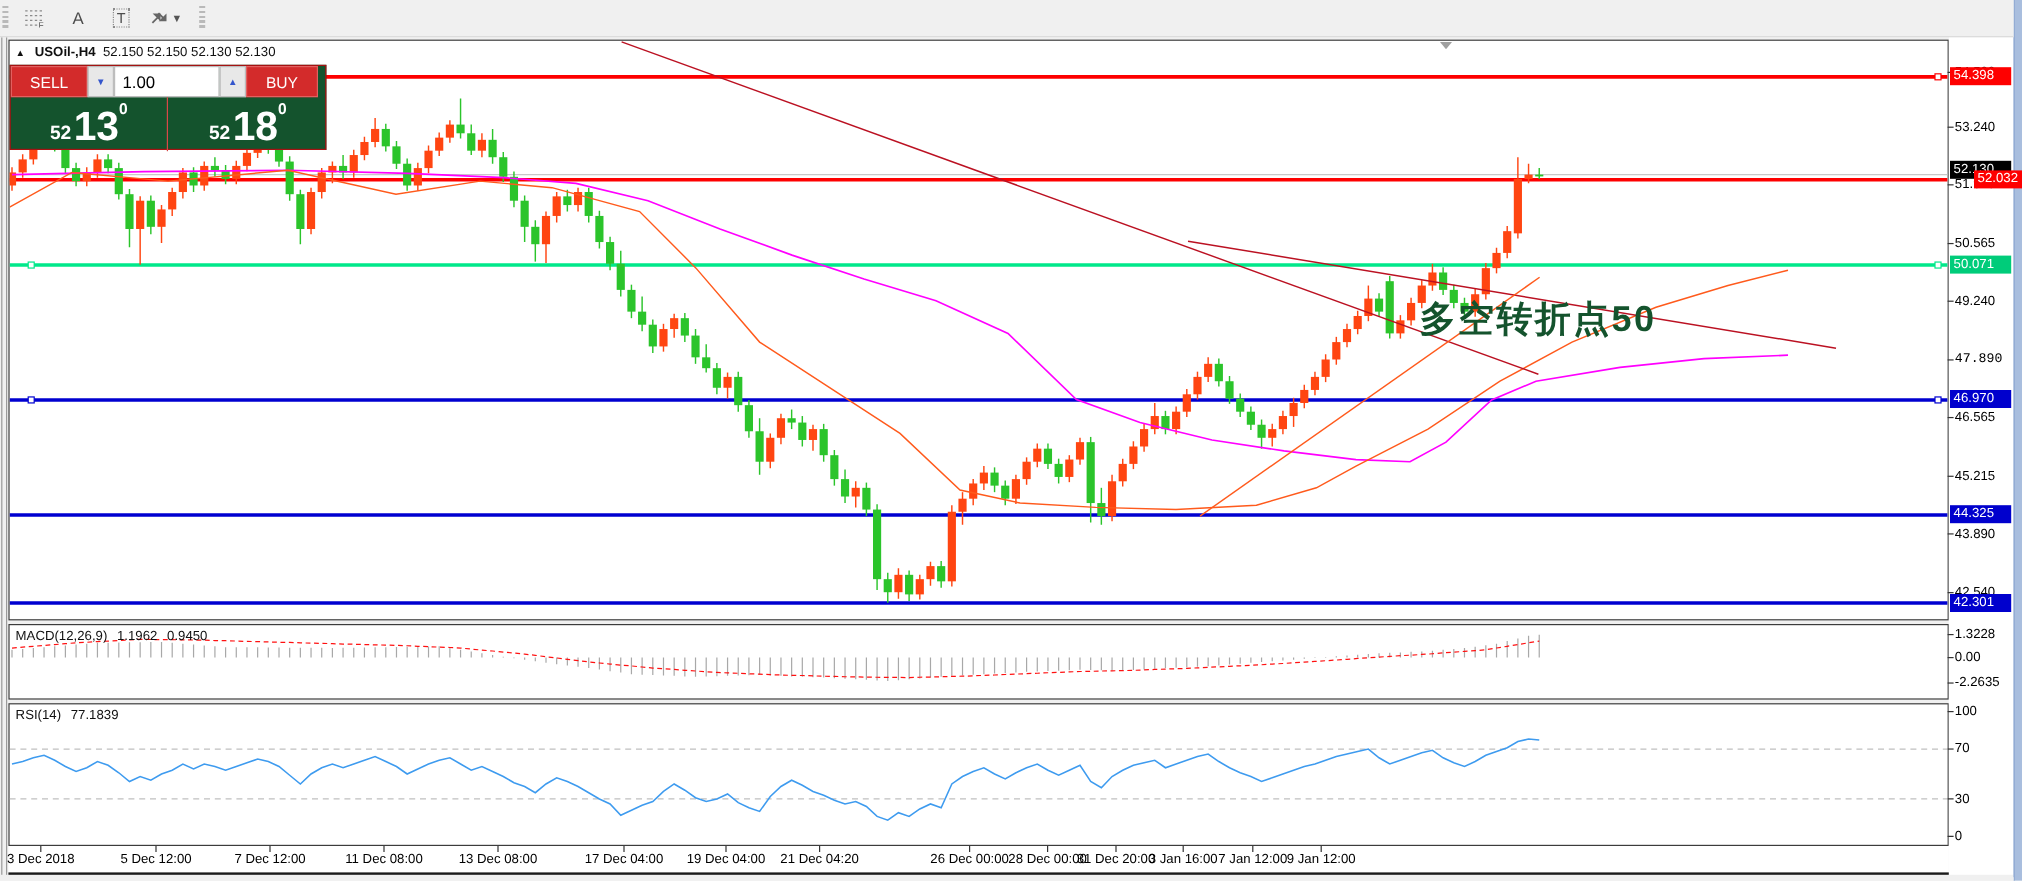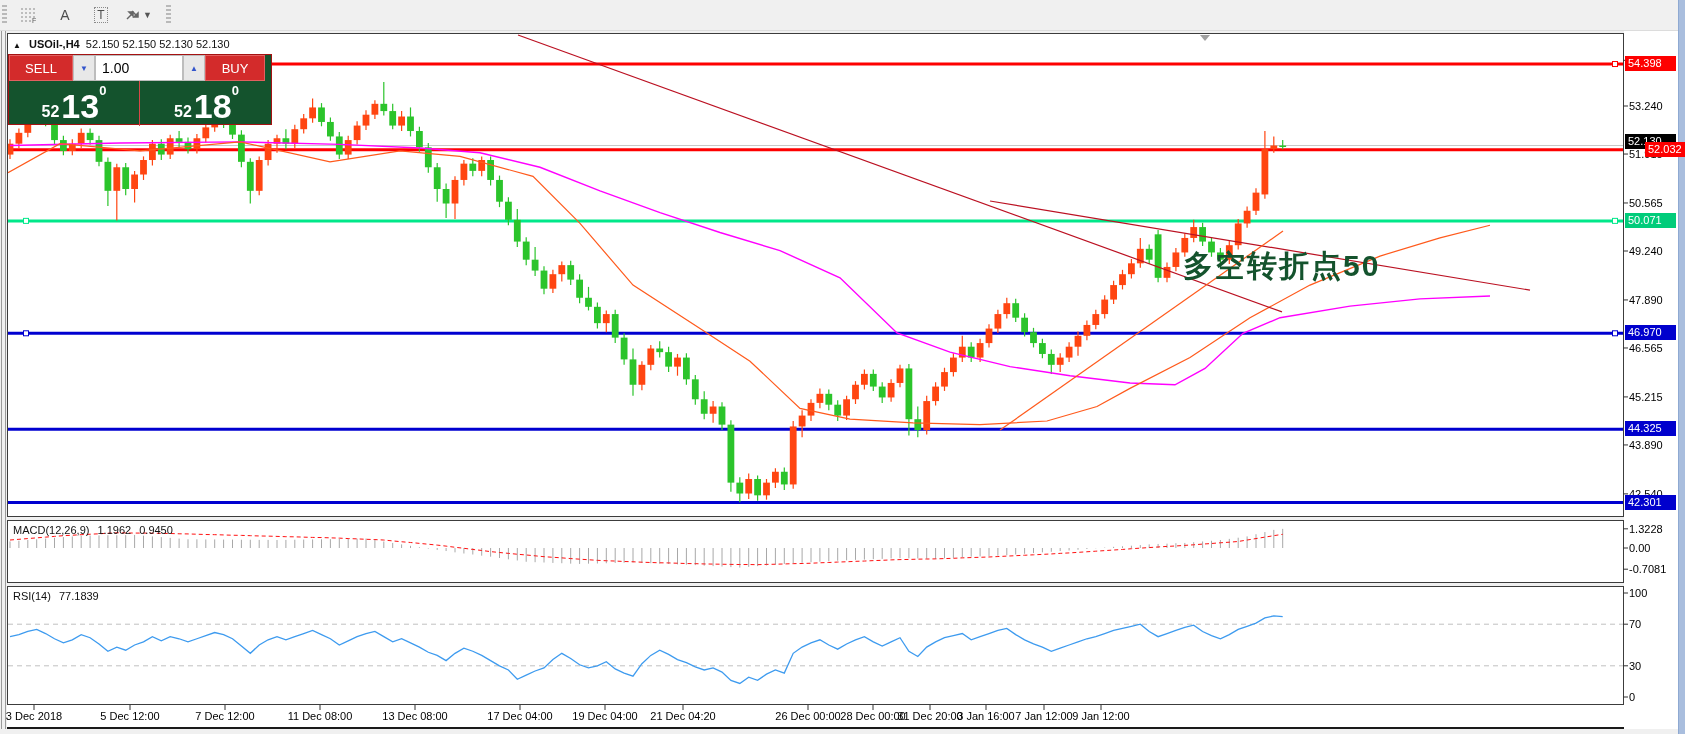--- a/index.html
+++ b/index.html
@@ -653,35 +653,35 @@
 </div>
 
 <div id="annotation">多空转折点50</div>
 
 <div id="labels-root">
     <div class="tick-label" style="top: 53.325px;">54.500</div>
     <div class="tick-label" style="top: 99px;">53.240</div>
     <div class="tick-label" style="top: 147.031px;">51.915</div>
     <div class="tick-label" style="top: 195.969px;">50.565</div>
     <div class="tick-label" style="top: 244px;">49.240</div>
-    <div class="tick-label" style="top: 292.938px;">47.890</div>
+    <div class="tick-label" style="top: 292.938px; font-family: Liberation Mono, monospace;">47.890</div>
     <div class="tick-label" style="top: 340.969px;">46.565</div>
     <div class="tick-label" style="top: 389.906px;">45.215</div>
     <div class="tick-label" style="top: 437.938px;">43.890</div>
     <div class="tick-label" style="top: 486.875px;">42.540</div>
     <div class="line-label" style="top: 56.0225px; background: rgb(254, 0, 0);">54.398</div>
     <div class="line-label" style="top: 212.876px; background: rgb(0, 204, 122);">50.071</div>
     <div class="line-label" style="top: 325.288px; background: rgb(0, 0, 205);">46.970</div>
     <div class="line-label" style="top: 421.169px; background: rgb(0, 0, 205);">44.325</div>
     <div class="line-label" style="top: 494.539px; background: rgb(0, 0, 205);">42.301</div>
     <div class="line-label" style="top: 134.322px; background: rgb(0, 0, 0);">52.130</div>
     <div class="line-label" style="top: 141.79px; background: rgb(254, 0, 0); margin-left: 20px;">52.032</div>
     <div class="tick-label" style="top: 521.819px;">1.3228</div>
     <div class="tick-label" style="top: 541px;">0.00</div>
-    <div class="tick-label" style="top: 562.195px;">-0.7081</div>
+    <div class="tick-label" style="top: 562.195px;">-2.2635</div>
     <div class="tick-label" style="top: 586px;">100</div>
     <div class="tick-label" style="top: 617.2px;">70</div>
     <div class="tick-label" style="top: 658.8px;">30</div>
     <div class="tick-label" style="top: 690px;">0</div>
     <div class="date-label" style="left: 34px;">3 Dec 2018</div>
     <div class="date-label" style="left: 130px;">5 Dec 12:00</div>
     <div class="date-label" style="left: 225px;">7 Dec 12:00</div>
     <div class="date-label" style="left: 320px;">11 Dec 08:00</div>
     <div class="date-label" style="left: 415px;">13 Dec 08:00</div>
     <div class="date-label" style="left: 520px;">17 Dec 04:00</div>

